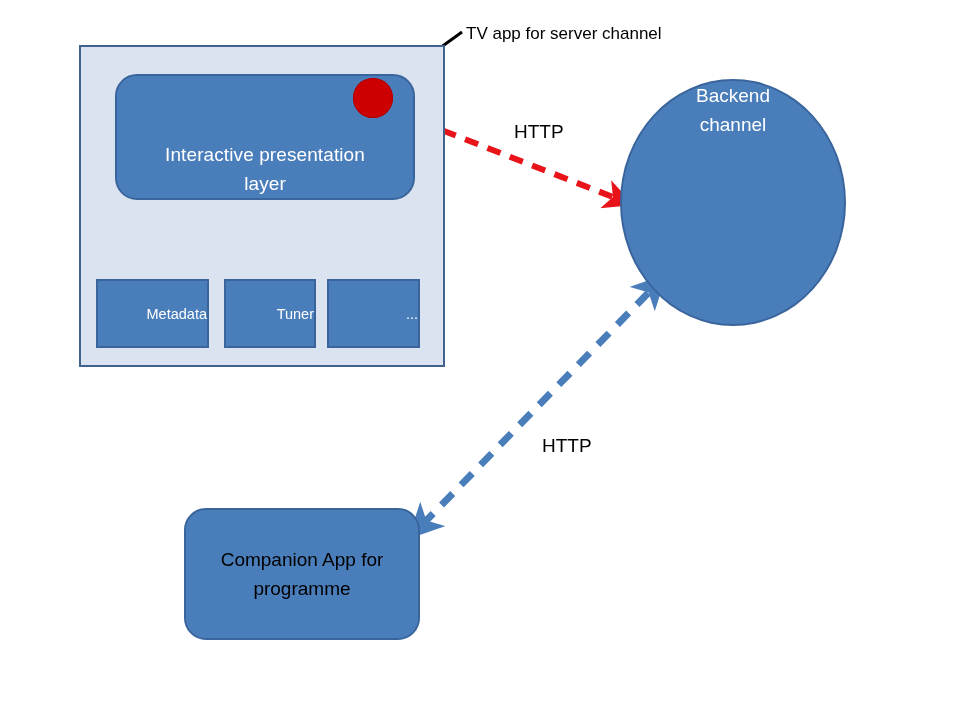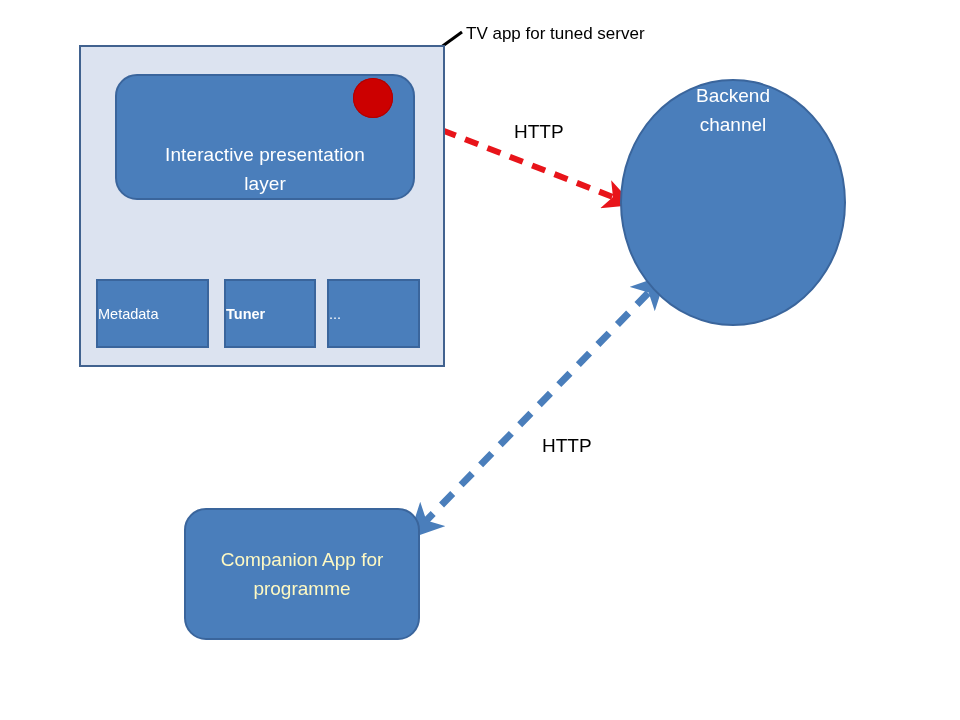--- a/index.html
+++ b/index.html
@@ -71,28 +71,28 @@
   }
   .component-box {
     position: absolute;
     top: 279px;
     height: 69px;
     background: #4a7ebb;
     border: 2px solid #3a659c;
     box-sizing: border-box;
     display: flex;
     align-items: center;
-    justify-content: flex-start;
+    justify-content: flex-end;
   }
   .component-box .label {
     color: #ffffff;
     font-size: 14.5px;
   }
   .box-metadata { left: 96px;  width: 113px; }
-  .box-tuner    { left: 224px; width: 92px; font-weight: bold;  }
+  .box-tuner    { left: 224px; width: 92px;  }
   .box-ellipsis { left: 327px; width: 93px;  }
 
   .backend-server {
     position: absolute;
     left: 620px;
     top: 79px;
     width: 226px;
     height: 247px;
     border-radius: 50%;
     background: #4a7ebb;
@@ -118,21 +118,21 @@
     background: #4a7ebb;
     border: 2px solid #3a659c;
     border-radius: 22px;
     box-sizing: border-box;
     display: flex;
     align-items: center;
     justify-content: center;
     text-align: center;
   }
   .companion-app .label {
-    color: #fef9c3;
+    color: #000000;
     font-size: 19px;
     line-height: 29px;
     padding: 0 14px;
   }
 
   
   .free-text {
     position: absolute;
     color: #000000;
     white-space: nowrap;
@@ -219,19 +219,19 @@
     </span>
   </div>
 
   <div class="companion-app">
     <span class="label">
       <span>Companion App for</span><br>
       <span>programme</span>
     </span>
   </div>
 
-  <div class="free-text callout-label">TV app for tuned server</div>
+  <div class="free-text callout-label">TV app for server channel</div>
 
   <div class="free-text http-label-top">HTTP</div>
 
   <div class="free-text http-label-bottom">HTTP</div>
 
 </div>
 
 </body></html>

